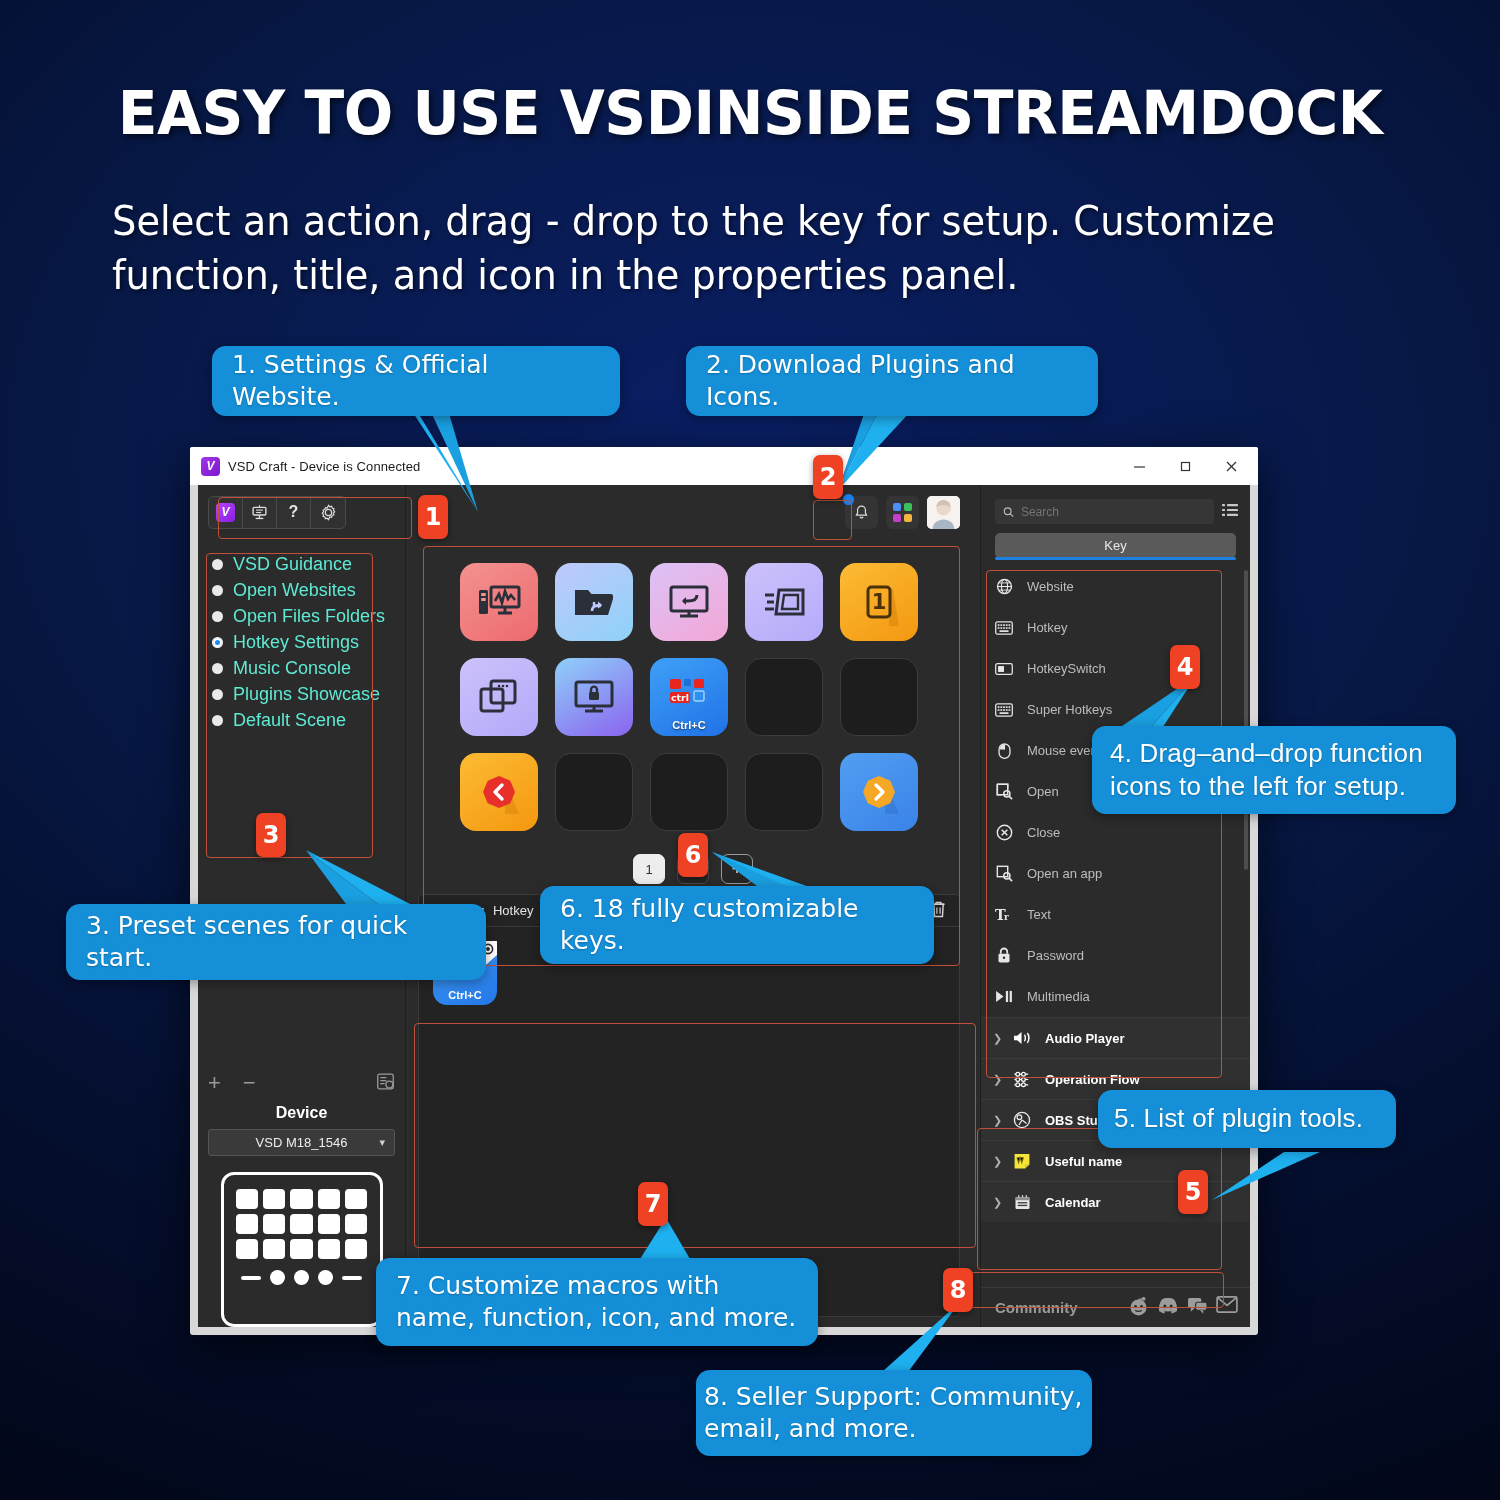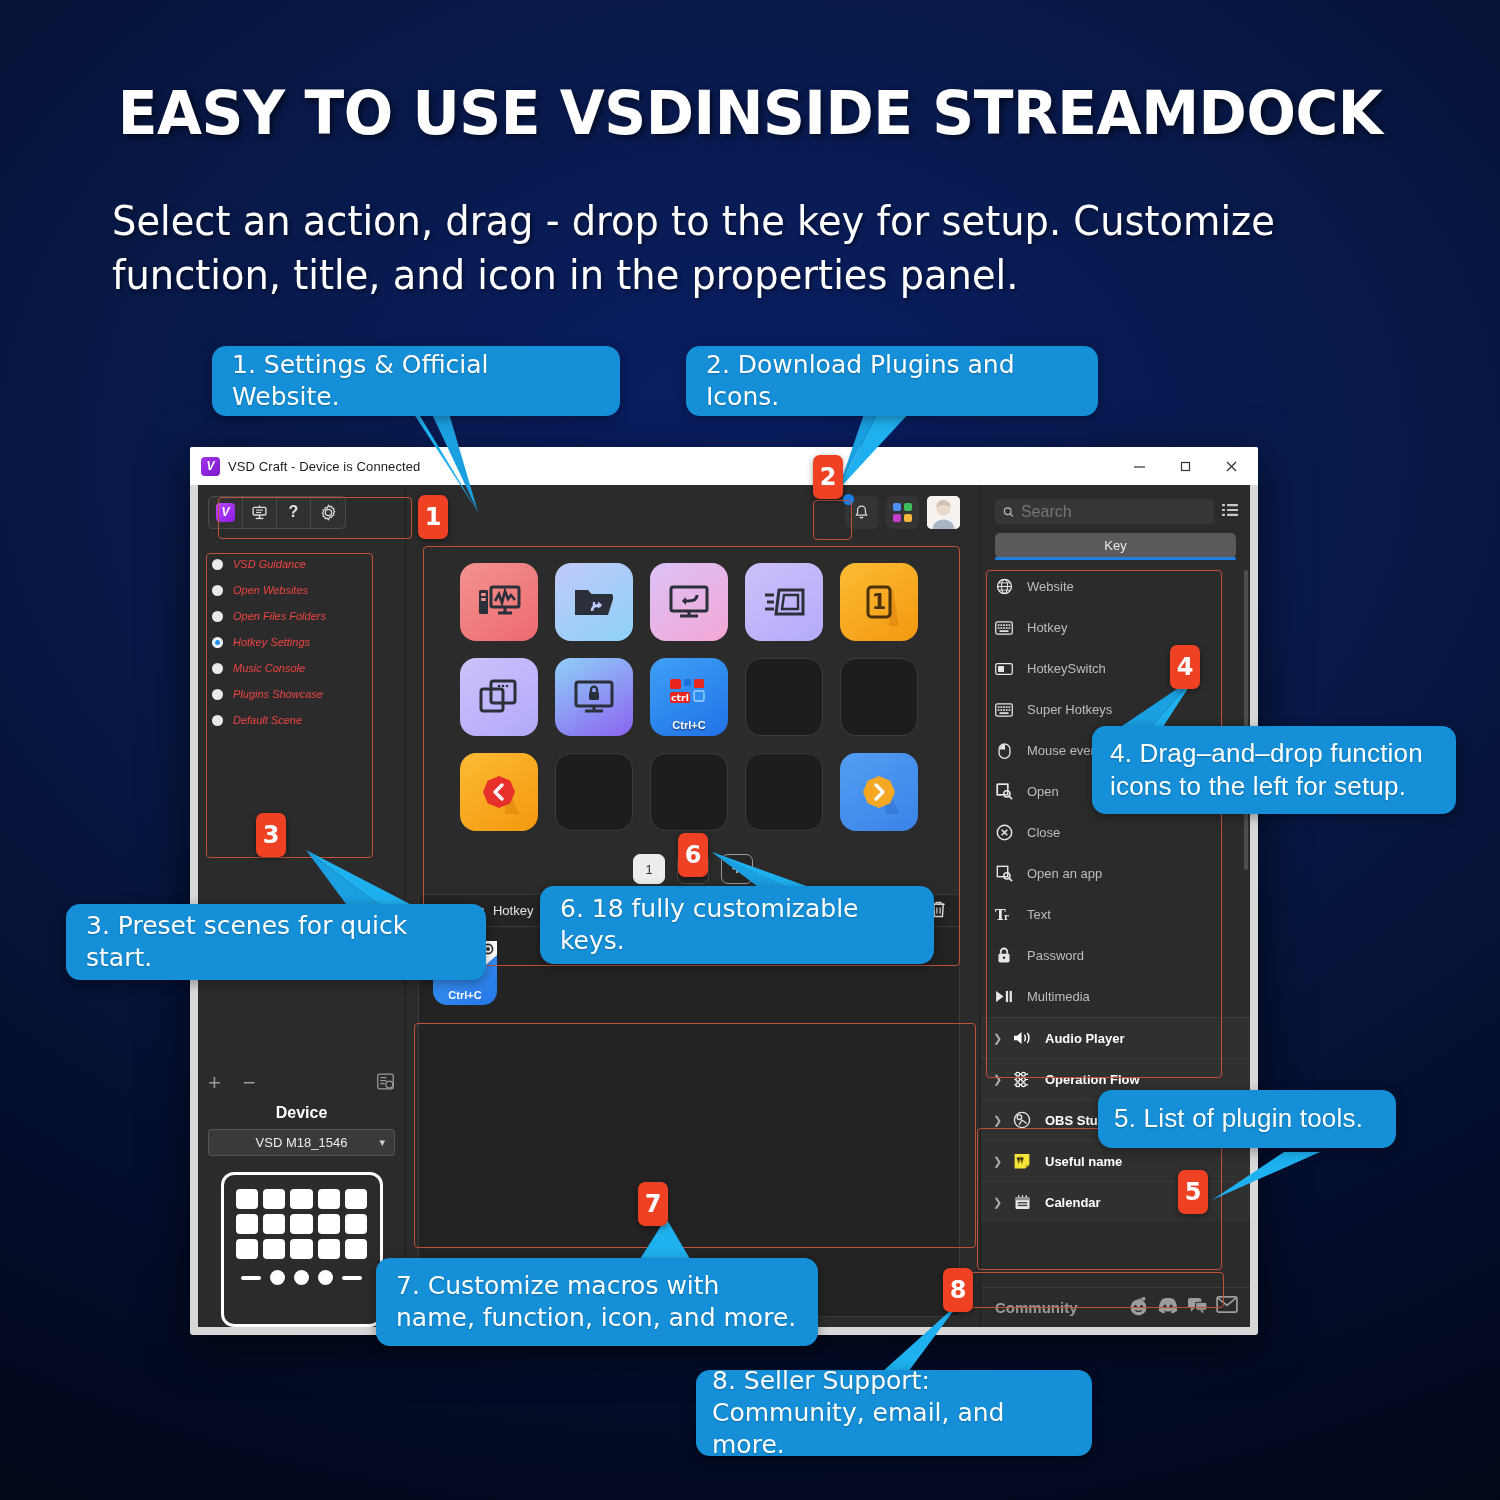--- a/index.html
+++ b/index.html
@@ -69,21 +69,21 @@
              color:#fff; font-size:12px; font-weight:700; font-style:italic;
              display:flex; align-items:center; justify-content:center; }
 
   .scene-list { margin:4px 10px 0 10px; flex:0 0 auto; padding:8px 0 58px 0; }
   .scene-item { display:flex; align-items:center; height:26px; padding-left:4px; }
   .radio { width:11px; height:11px; border-radius:50%; background:#e9e9e9; margin-right:10px;
            flex:0 0 auto; box-shadow:inset 0 0 0 0 #000; }
   .radio.sel { background:#fff; position:relative; }
   .radio.sel::after { content:""; position:absolute; inset:1px; border-radius:50%;
                       background:#1c8cf0; box-shadow: inset 0 0 0 2px #fff; }
-  .scene-label { font-size:11px; color:#ef4444;font-style:italic; }
+  .scene-label { font-size:18px; color:#5eead4; }
 
   .spacer-flex { flex:1; }
   .dev-tools { height:34px; display:flex; align-items:center; padding:0 10px; color:#8d8d8d; }
   .dev-tools .plus, .dev-tools .minus { font-size:22px; line-height:1; margin-right:22px; color:#9a9a9a; }
   .dev-tools .dev-cfg { margin-left:auto; color:#9a9a9a; }
   .device-title { text-align:center; font-size:16px; font-weight:700; color:#fff; padding:4px 0 7px; }
   .device-select {
     margin:0 10px; height:27px; background:#3a3a3a; border:1px solid #555; border-radius:3px;
     display:flex; align-items:center; justify-content:center; position:relative;
     font-size:13px; color:#ededed;
@@ -156,21 +156,21 @@
   .radio-opt { display:flex; align-items:center; font-size:13px; color:#e6e6e6; }
   .radio-opt .radio { margin-right:8px; }
 
   
   .right-col { width:270px; background:#2b2b2b; border-left:1px solid #1e1e1e;
                display:flex; flex-direction:column; }
   .search-row { display:flex; align-items:center; gap:8px; padding:14px 12px 0 14px; }
   .search-box { flex:1; height:25px; background:#363636; border-radius:4px; display:flex;
                 align-items:center; padding:0 8px; gap:7px; }
   .search-box input { background:transparent; border:none; outline:none; color:#eab308;
-                      font-size:16px; width:100%; font-family:"Liberation Sans",sans-serif; }
+                      font-size:12px; width:100%; font-family:"Liberation Sans",sans-serif; }
   .list-ico { color:#c8c8c8; }
   .key-tab-wrap { padding:9px 14px 8px 14px; }
   .key-tab { height:25px; background:#5a5a5a; border-radius:5px; display:flex; align-items:center;
              justify-content:center; font-size:13px; color:#e9e9e9; position:relative; }
   .key-tab::after { content:""; position:absolute; left:0; right:0; bottom:-2px; height:3px;
                     background:#1d7fe0; border-radius:2px; }
 
   .plugin-list { flex:1; overflow:hidden; position:relative; }
   .pl-item { height:41px; display:flex; align-items:center; padding-left:12px; gap:12px; }
   .pl-item .chev { width:10px; color:#b0b0b0; font-size:11px; margin-right:-4px; }
@@ -893,21 +893,21 @@
 <div class="callout" style="left:66px; top:904px; width:420px; height:76px; display:flex; align-items:center;">3. Preset scenes for quick start.</div>
 
 <div class="callout" style="left:540px; top:886px; width:394px; height:78px; display:flex; align-items:center;">6. 18 fully customizable keys.</div>
 
 <div class="callout geo" style="left:1092px; top:726px; width:364px; height:88px; padding:10px 18px; font-size:26px; line-height:1.26; display:flex; align-items:center;">4. Drag–and–drop function icons to the left for setup.</div>
 
 <div class="callout geo" style="left:1098px; top:1090px; width:298px; height:58px; padding:8px 16px; font-size:26px; display:flex; align-items:center;">5. List of plugin tools.</div>
 
 <div class="callout" style="left:376px; top:1258px; width:442px; height:88px; padding:10px 20px; display:flex; align-items:center;">7. Customize macros with name, function, icon, and more.</div>
 
-<div class="callout" style="left:696px; top:1370px; width:396px; height:86px; padding:10px 16px; display:flex; align-items:center;">8. Seller Support: Community, email, and more.</div>
+<div class="callout" style="left:696px; top:1370px; width:396px; height:86px; padding:10px 8px; display:flex; align-items:center;">8. Seller Support: Community, email, and more.</div>
 
 <div class="badge" style="left:418px; top:495px;">1</div>
 <div class="badge" style="left:813px; top:455px;">2</div>
 <div class="badge" style="left:256px; top:813px;">3</div>
 <div class="badge" style="left:1170px; top:645px;">4</div>
 <div class="badge" style="left:1178px; top:1170px;">5</div>
 <div class="badge" style="left:678px; top:833px;">6</div>
 <div class="badge" style="left:638px; top:1182px;">7</div>
 <div class="badge" style="left:943px; top:1268px;">8</div>
 

